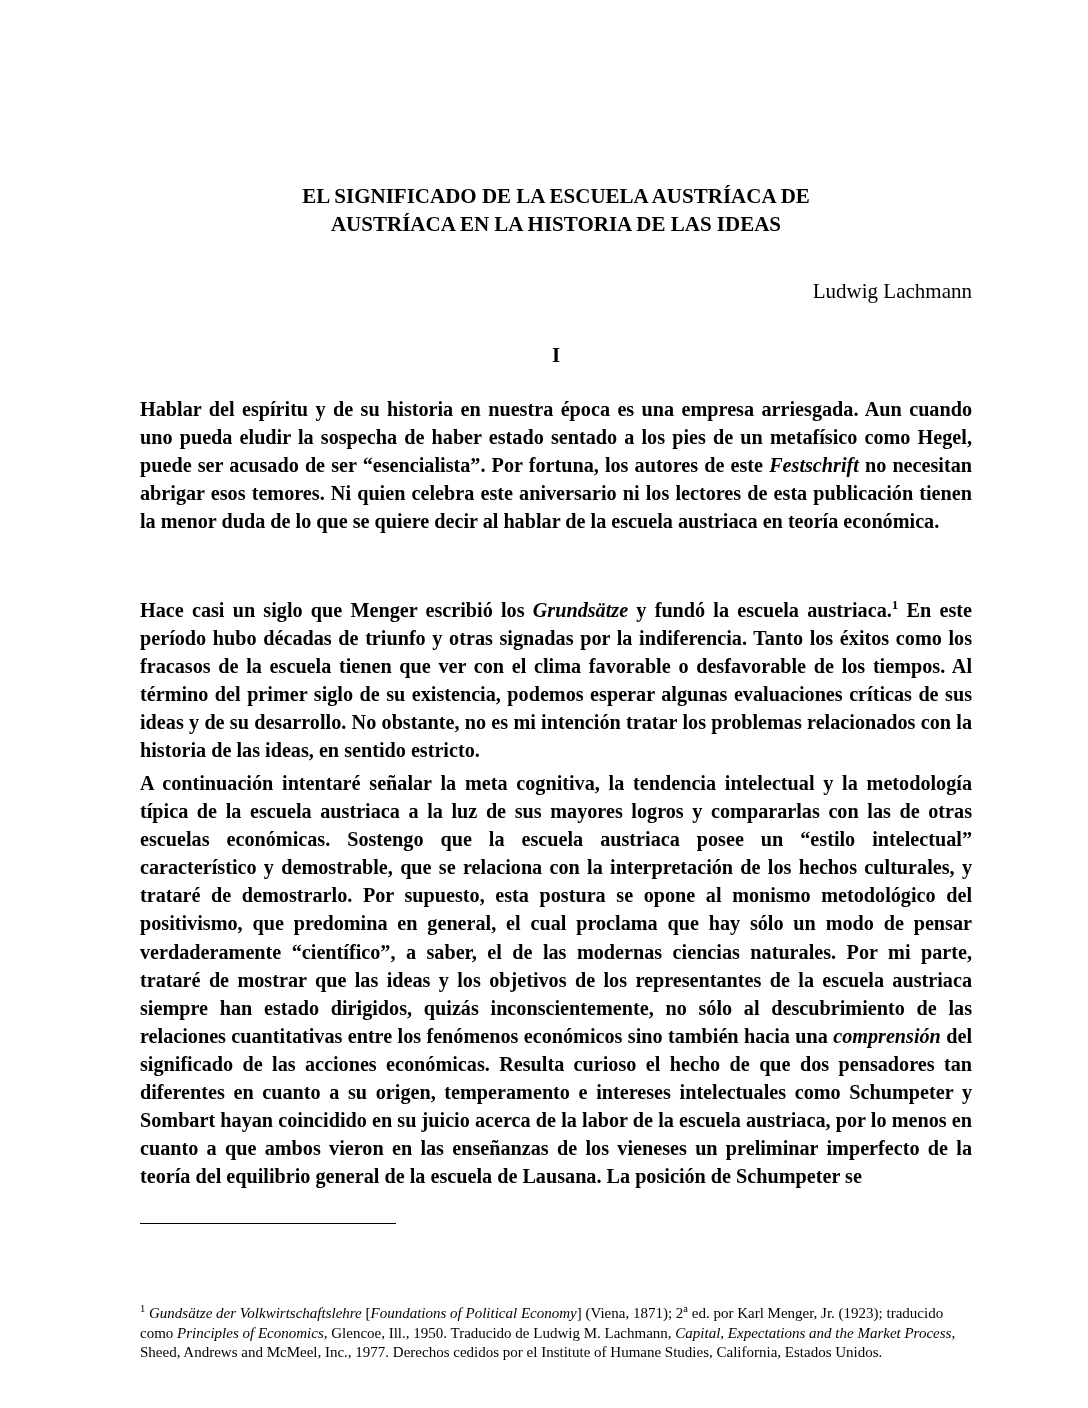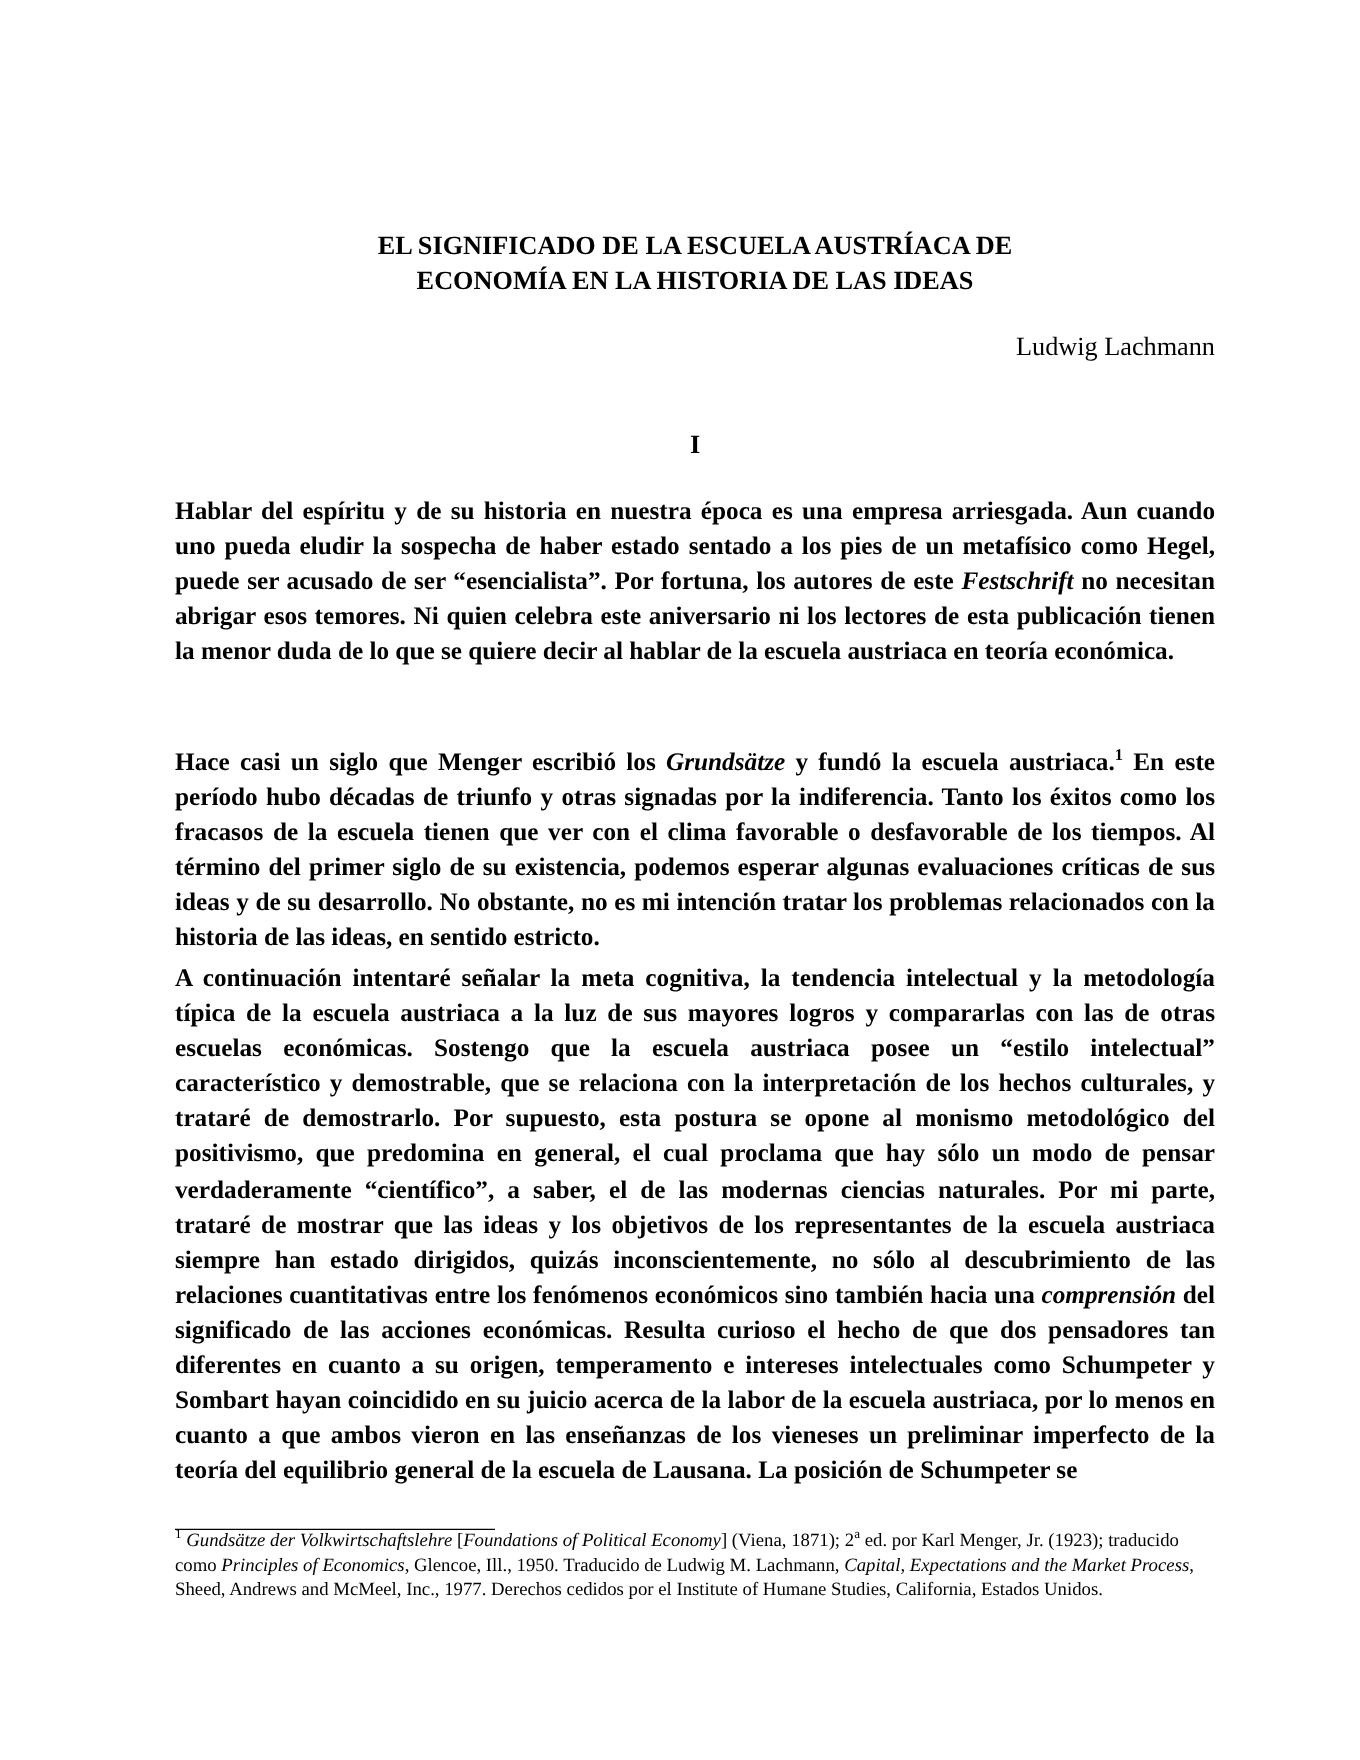--- a/index.html
+++ b/index.html
@@ -1,37 +1,37 @@
 <!DOCTYPE html>
 <html><head>
 <meta charset="utf-8">
 <style>
   html, body { margin: 0; padding: 0; background: #ffffff; }
   body { width: 1088px; height: 1408px; position: relative; overflow: hidden; font-family: "Liberation Serif", "DejaVu Serif", serif; color: #000; }
   .page { position: absolute; left: 0; top: 0; width: 1088px; height: 1408px; background: #fff; margin-left: 12px; }
   .title { position: absolute; left: 200px; width: 688px; top: 182px; text-align: center; font-weight: bold; font-size: 21px; line-height: 28px; }
-  .author { position: absolute; right: 128px; top: 263px; font-size: 21px; line-height: 28px; }
+  .author { position: absolute; right: 128px; top: 277px; font-size: 21px; line-height: 28px; }
   .section { position: absolute; left: 0; width: 1088px; top: 341px; text-align: center; font-weight: bold; font-size: 21px; line-height: 28px; }
   .para { position: absolute; left: 128px; width: 832px; font-size: 20.2px; line-height: 28.1px; text-align: justify; font-weight: bold; }
   .p1 { top: 395px; }
   .p2 { top: 596px; }
   .p3 { top: 769px; }
   .fn-rule { position: absolute; left: 128px; top: 1223px; width: 256px; height: 1px; background: #000; }
-  .footnote { position: absolute; left: 128px; width: 834px; top: 1224px; font-size: 15px; line-height: 19.5px; text-align: left; }
+  .footnote { position: absolute; left: 128px; width: 834px; top: 1304px; font-size: 15px; line-height: 19.5px; text-align: left; }
   sup { font-size: 0.65em; line-height: 0; vertical-align: 0.6em; }
   .fn sup { font-size: 0.7em; }
 </style>
 </head>
 <body>
 
 <div class="page">
 
   <div class="title">
     <div>EL SIGNIFICADO DE LA ESCUELA AUSTRÍACA DE</div>
-    <div>ECONOMÍA EN LA HISTORIA DE LAS IDEAS</div>
+    <div>AUSTRÍACA EN LA HISTORIA DE LAS IDEAS</div>
   </div>
 
   <div class="author">Ludwig Lachmann</div>
 
   <div class="section">I</div>
 
   <p class="para p1" style="margin:0"><span>Hablar del espíritu y de su historia en nuestra época es una empresa arriesgada. Aun cuando uno pueda eludir la sospecha de haber estado sentado a los pies de un metafísico como Hegel, puede ser acusado de ser “esencialista”. Por fortuna, los autores de este </span><i>Festschrift</i><span> no necesitan abrigar esos temores. Ni quien celebra este aniversario ni los lectores de esta publicación tienen la menor duda de lo que se quiere decir al hablar de la escuela austriaca en teoría económica.</span></p>
 
   <p class="para p2" style="margin:0"><span>Hace casi un siglo que Menger escribió los </span><i>Grundsätze</i><span> y fundó la escuela austriaca.</span><sup>1</sup><span> En este período hubo décadas de triunfo y otras signadas por la indiferencia. Tanto los éxitos como los fracasos de la escuela tienen que ver con el clima favorable o desfavorable de los tiempos. Al término del primer siglo de su existencia, podemos esperar algunas evaluaciones críticas de sus ideas y de su desarrollo. No obstante, no es mi intención tratar los problemas relacionados con la historia de las ideas, en sentido estricto.</span></p>
 

